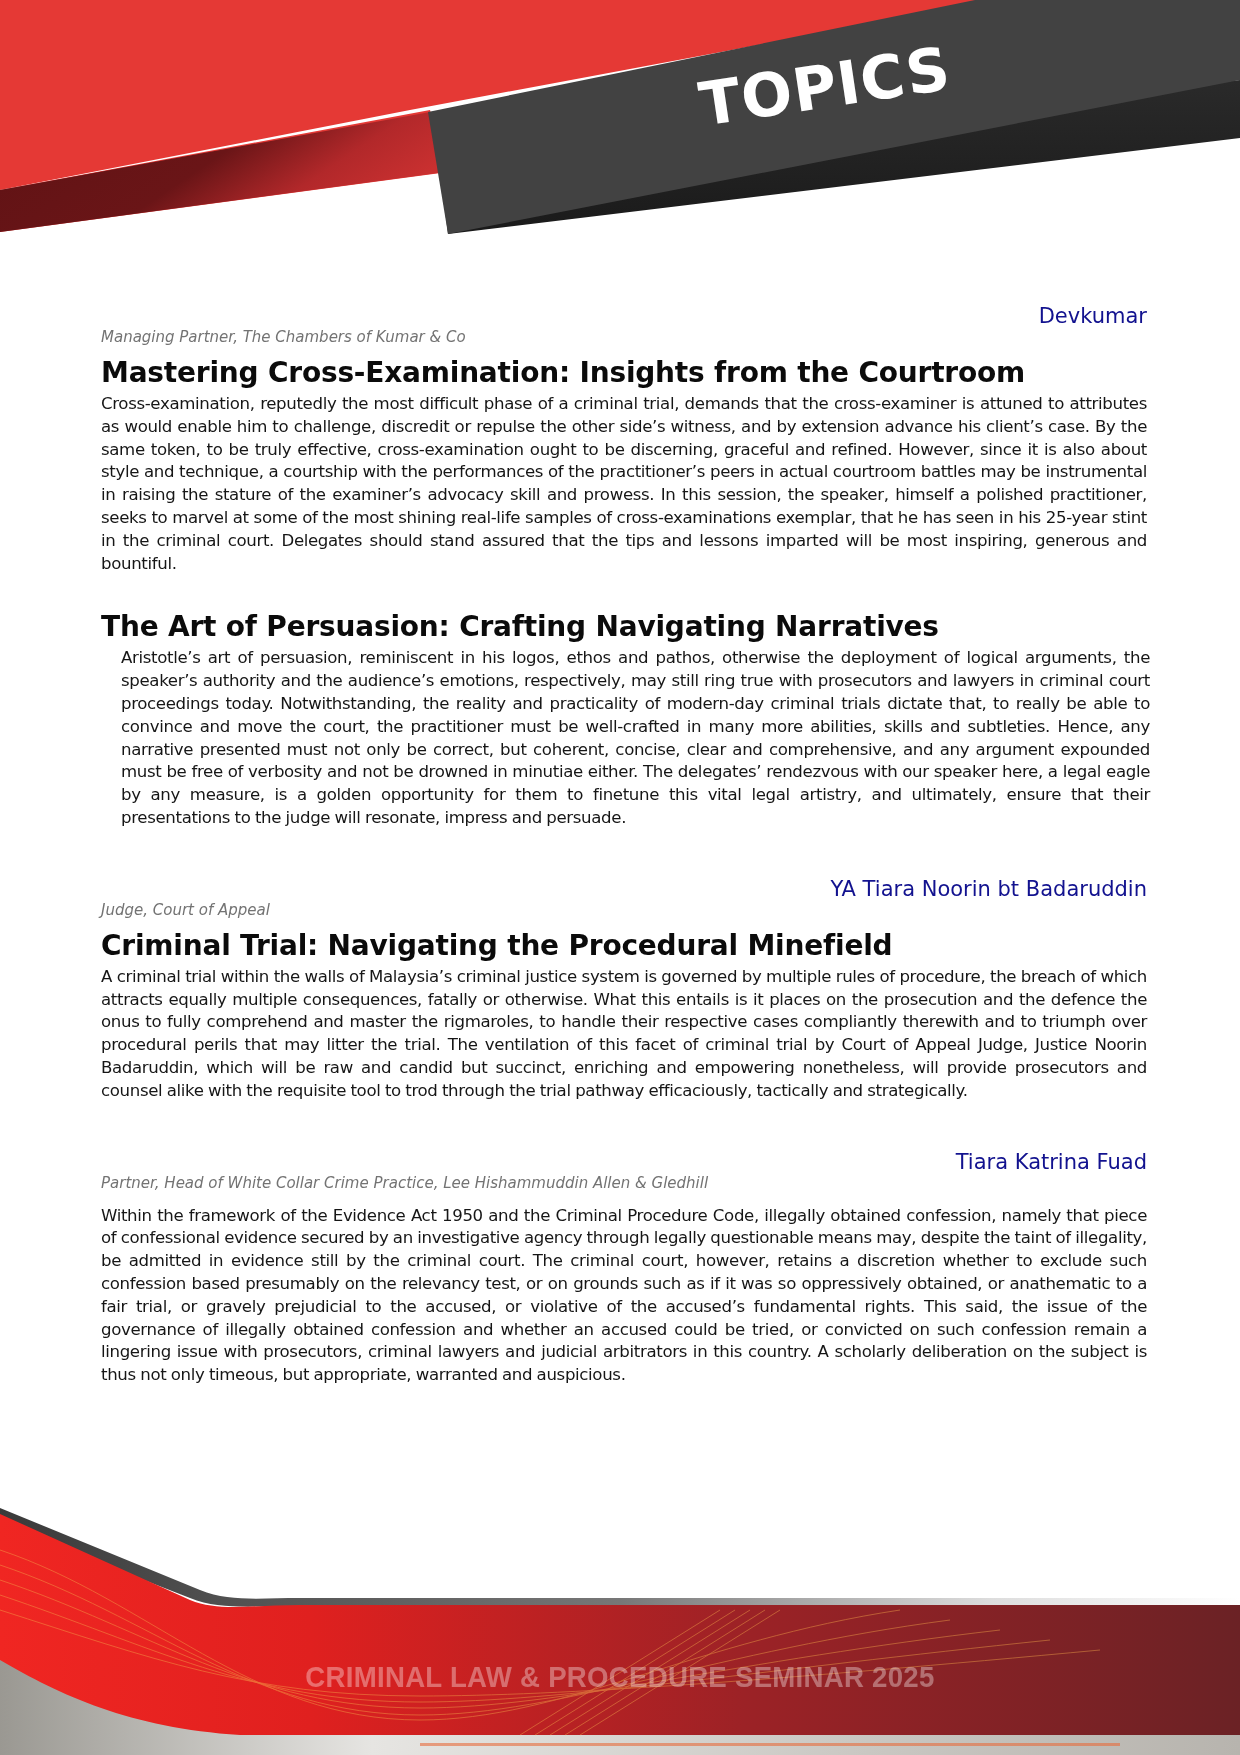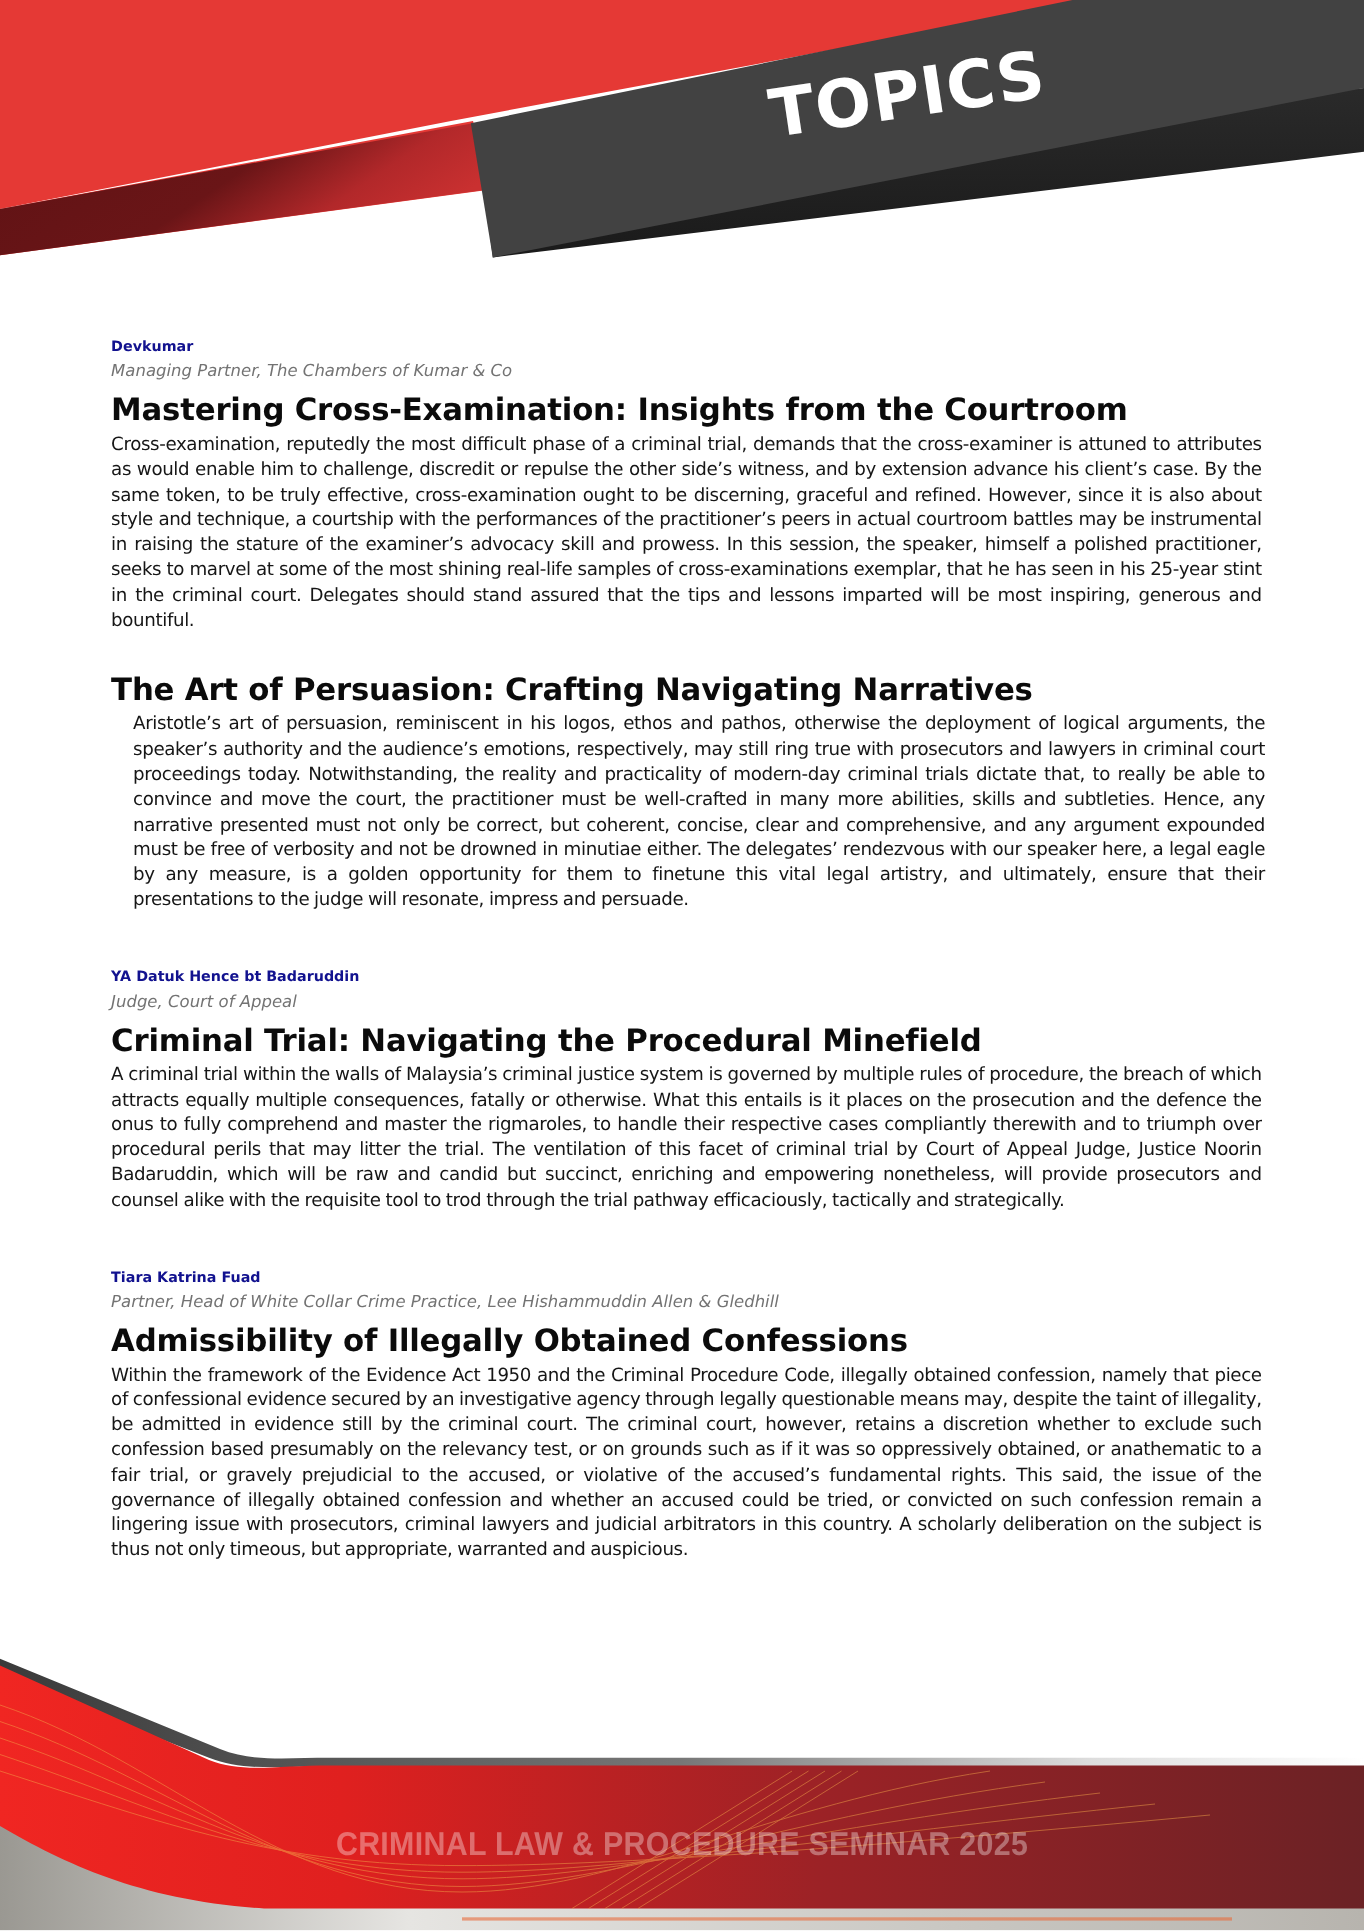--- a/index.html
+++ b/index.html
@@ -11,22 +11,23 @@
   }
   .header-art { position: absolute; left: 0; top: 0; width: 1240px; height: 240px; }
   .topics-title {
     position: absolute; left: 700px; top: 70px;
     font-family: "DejaVu Sans", sans-serif; font-weight: bold;
     font-size: 60px; color: #ffffff; letter-spacing: 1px;
     transform: rotate(-8.5deg); transform-origin: left center;
   }
   .content { position: absolute; left: 101px; top: 305px; width: 1046px; }
   .speaker-name {
-    font-weight: bold; color: #12128f; font-size: 13px; line-height: 22px;
+    font-weight: normal; color: #12128f; font-size: 21px; line-height: 22px;
     margin: 0;
+    text-align: right;
   }
   .speaker-role {
     font-style: italic; color: #737373; font-size: 15px; line-height: 20px; margin: 0 0 12px 0;
   }
   .topic-title {
     font-weight: bold; font-size: 28px; line-height: 28px; color: #0b0b0b; margin: 0 0 6px 0;
     letter-spacing: -0.2px;
   }
   .topic-body {
     font-size: 16.6px; line-height: 22.8px; text-align: justify; color: #161616; margin: 0;
@@ -81,33 +82,32 @@
       <p class="topic-body">Cross-examination, reputedly the most difficult phase of a criminal trial, demands that the cross-examiner is attuned to attributes as would enable him to challenge, discredit or repulse the other side’s witness, and by extension advance his client’s case. By the same token, to be truly effective, cross-examination ought to be discerning, graceful and refined. However, since it is also about style and technique, a courtship with the performances of the practitioner’s peers in actual courtroom battles may be instrumental in raising the stature of the examiner’s advocacy skill and prowess. In this session, the speaker, himself a polished practitioner, seeks to marvel at some of the most shining real-life samples of cross-examinations exemplar, that he has seen in his 25-year stint in the criminal court. Delegates should stand assured that the tips and lessons imparted will be most inspiring, generous and bountiful.</p>
     </div>
 
     <div class="block" style="margin-bottom:48px">
       <h2 class="topic-title">The Art of Persuasion: Crafting Navigating Narratives</h2>
       <p class="topic-body narrow">Aristotle’s art of persuasion, reminiscent in his logos, ethos and pathos, otherwise the deployment of logical arguments, the speaker’s authority and the audience’s emotions, respectively, may still ring true with prosecutors and lawyers in criminal court proceedings today. Notwithstanding, the reality and practicality of modern-day criminal trials dictate that, to really be able to convince and move the court, the practitioner must be well-crafted in many more abilities, skills and subtleties. Hence, any narrative presented must not only be correct, but coherent, concise, clear and comprehensive, and any argument expounded must be free of verbosity and not be drowned in minutiae either. The delegates’ rendezvous with our speaker here, a legal eagle by any measure, is a golden opportunity for them to finetune this vital legal artistry, and ultimately, ensure that their presentations to the judge will resonate, impress and persuade.</p>
     </div>
   </div>
 
   <div>
-    <p class="speaker-name">YA Datuk Hence bt Badaruddin</p>
+    <p class="speaker-name">YA Tiara Noorin bt Badaruddin</p>
     <p class="speaker-role">Judge, Court of Appeal</p>
     <div class="block" style="margin-bottom:48px">
       <h2 class="topic-title">Criminal Trial: Navigating the Procedural Minefield</h2>
       <p class="topic-body">A criminal trial within the walls of Malaysia’s criminal justice system is governed by multiple rules of procedure, the breach of which attracts equally multiple consequences, fatally or otherwise. What this entails is it places on the prosecution and the defence the onus to fully comprehend and master the rigmaroles, to handle their respective cases compliantly therewith and to triumph over procedural perils that may litter the trial. The ventilation of this facet of criminal trial by Court of Appeal Judge, Justice Noorin Badaruddin, which will be raw and candid but succinct, enriching and empowering nonetheless, will provide prosecutors and counsel alike with the requisite tool to trod through the trial pathway efficaciously, tactically and strategically.</p>
     </div>
   </div>
 
   <div>
     <p class="speaker-name">Tiara Katrina Fuad</p>
     <p class="speaker-role">Partner, Head of White Collar Crime Practice, Lee Hishammuddin Allen &amp; Gledhill</p>
     <div class="block">
-      <h2 class="topic-title">Admissibility of Illegally Obtained Confessions</h2>
       <p class="topic-body">Within the framework of the Evidence Act 1950 and the Criminal Procedure Code, illegally obtained confession, namely that piece of confessional evidence secured by an investigative agency through legally questionable means may, despite the taint of illegality, be admitted in evidence still by the criminal court. The criminal court, however, retains a discretion whether to exclude such confession based presumably on the relevancy test, or on grounds such as if it was so oppressively obtained, or anathematic to a fair trial, or gravely prejudicial to the accused, or violative of the accused’s fundamental rights. This said, the issue of the governance of illegally obtained confession and whether an accused could be tried, or convicted on such confession remain a lingering issue with prosecutors, criminal lawyers and judicial arbitrators in this country. A scholarly deliberation on the subject is thus not only timeous, but appropriate, warranted and auspicious.</p>
     </div>
   </div>
 </div>
 
 <svg class="footer-art" viewBox="0 0 1240 265" xmlns="http://www.w3.org/2000/svg">
   <defs>
     <linearGradient id="footRed" x1="0" y1="0" x2="1" y2="0">
       <stop offset="0" stop-color="#f02622"></stop>
       <stop offset="0.25" stop-color="#e0201f"></stop>

